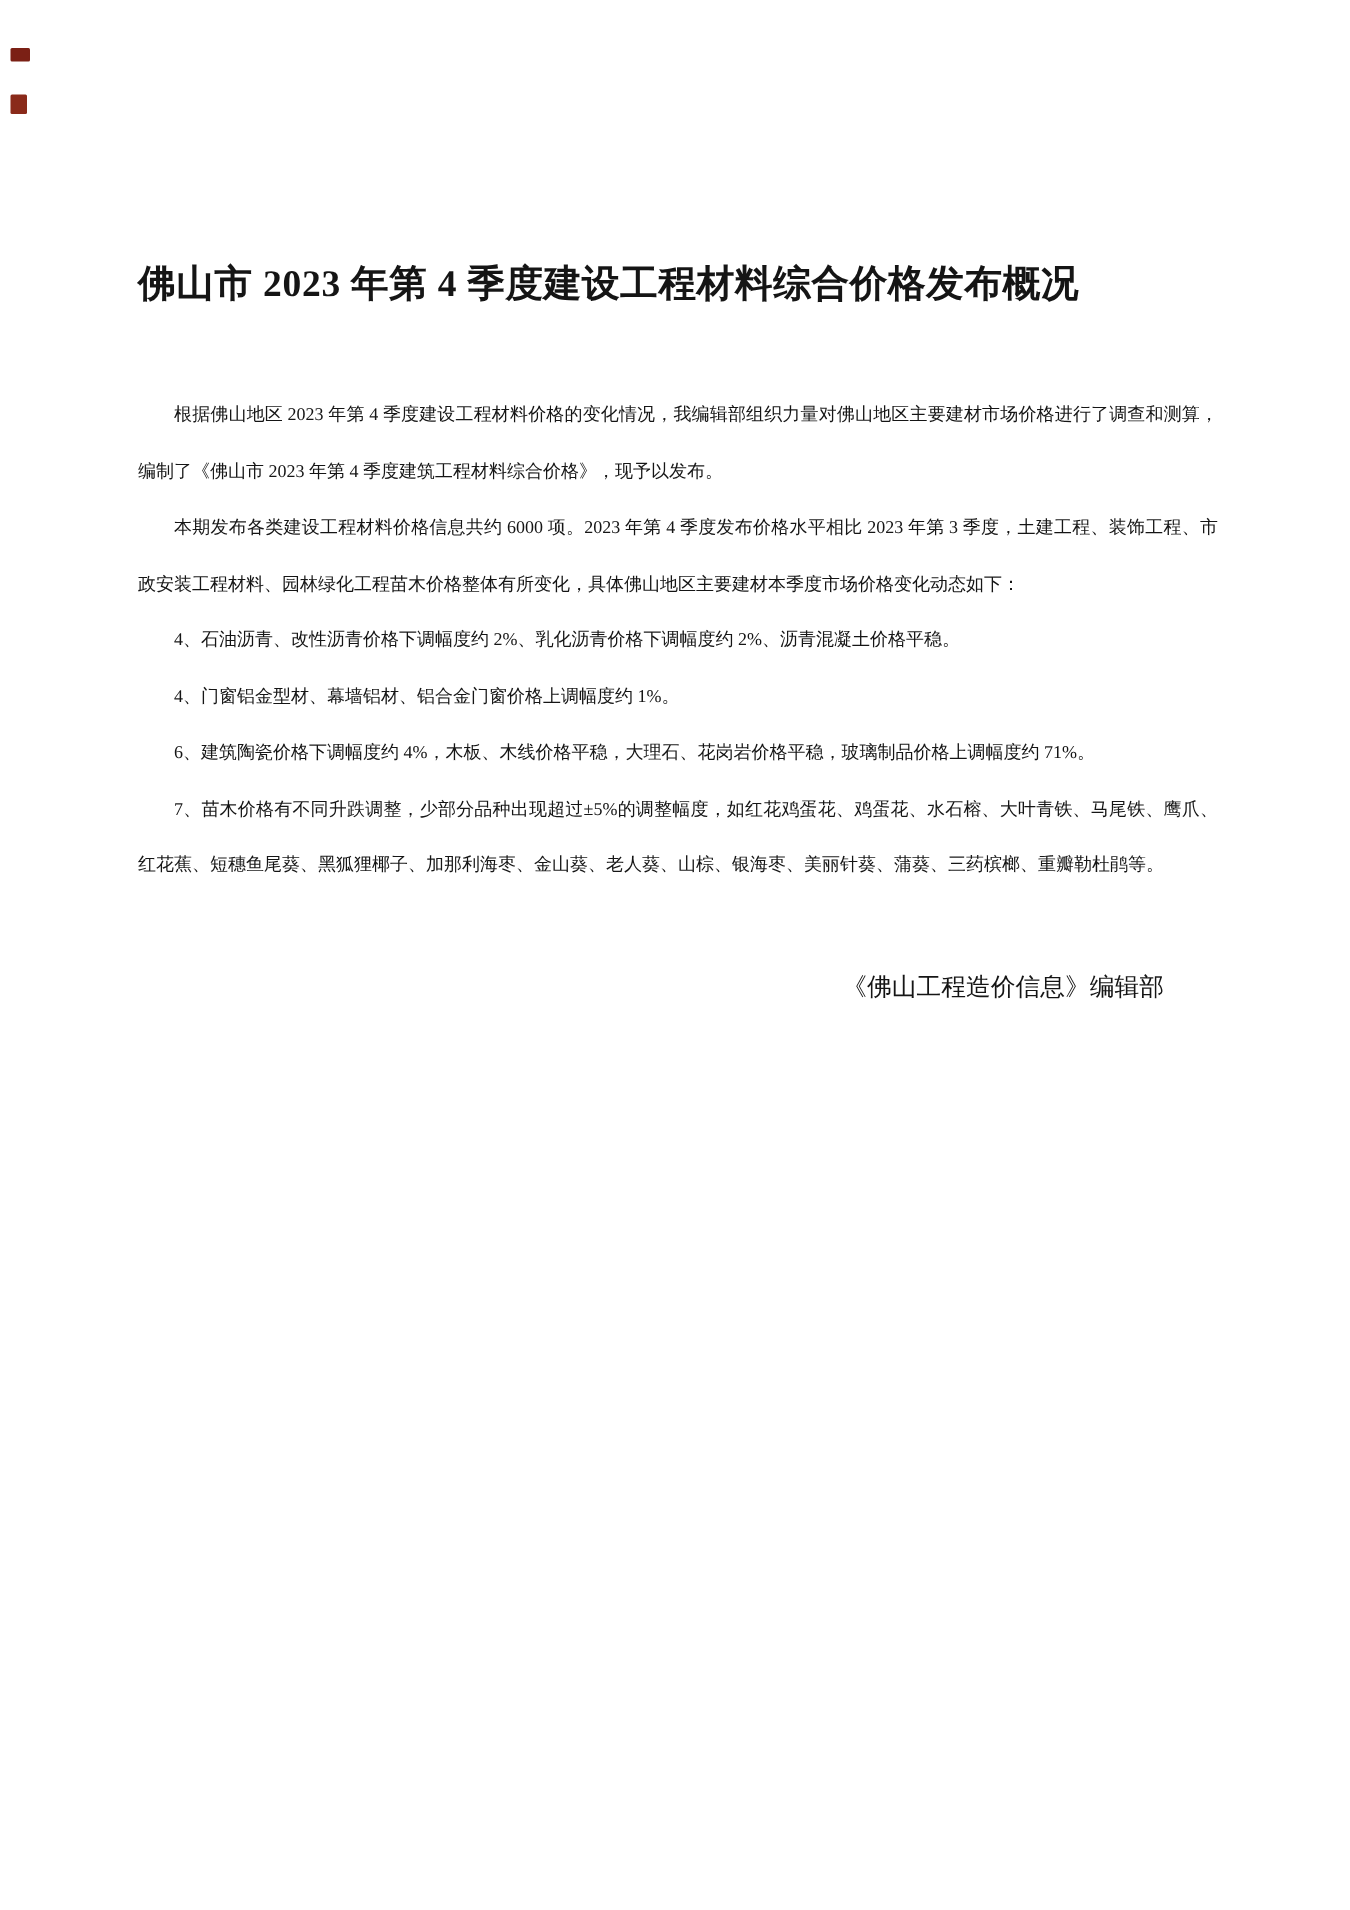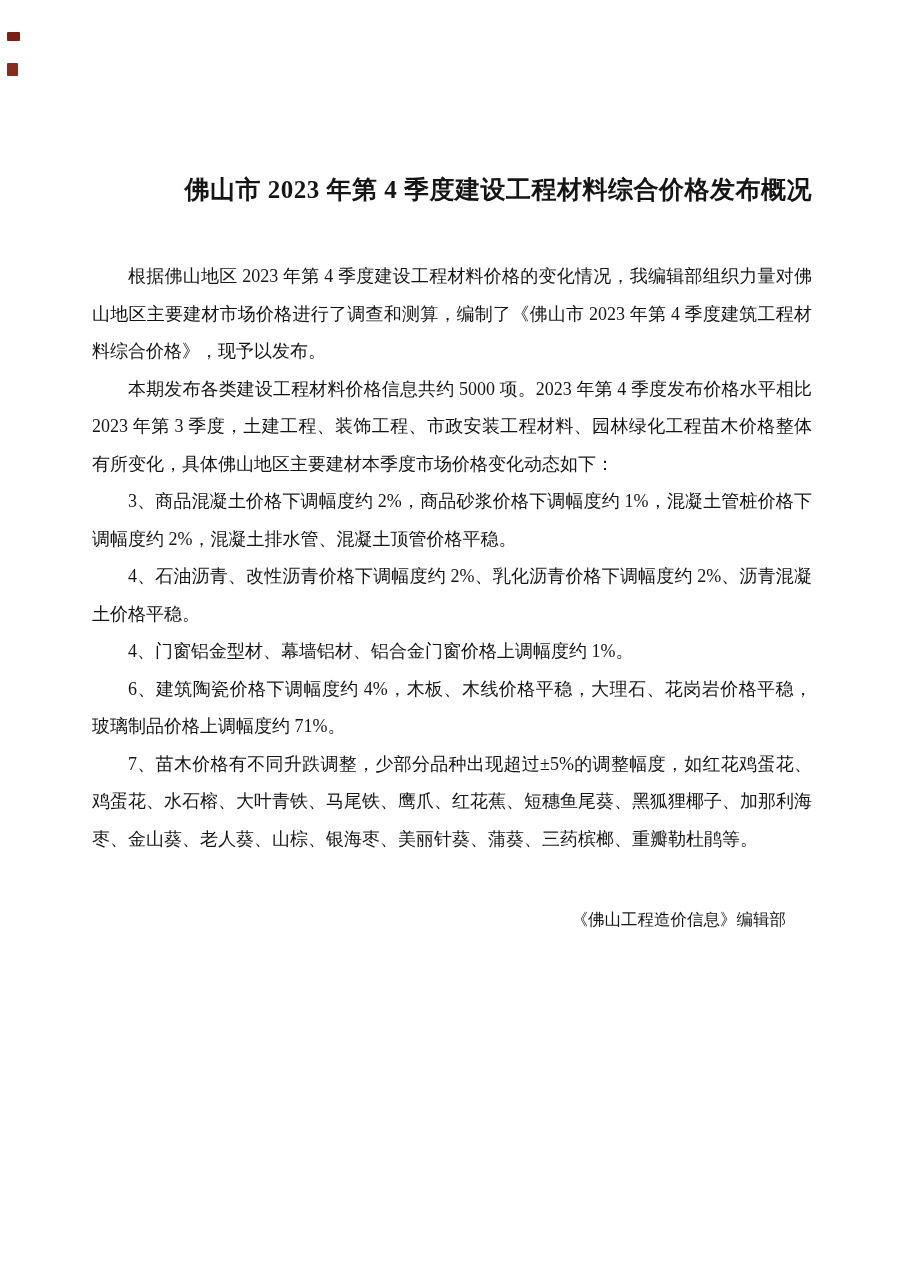--- a/index.html
+++ b/index.html
@@ -24,61 +24,60 @@
     background: #7b2015;
     border-radius: 1px;
   }
   .red-mark.m1 { left: 7px;  top: 32px; width: 13px; height: 9px;  }
   .red-mark.m2 { left: 7px;  top: 63px; width: 11px; height: 13px; background: #8a2a1a; }
   .doc-title {
     margin: 166px 0 0 0;
     font-size: 25px;
     line-height: 48px;
     font-weight: 700;
-    text-align: right;
+    text-align: left;
     letter-spacing: 0.5px;
     white-space: nowrap;
   }
   .doc-body { margin-top: 44px; }
   .doc-body p {
     margin: 0;
-    font-size: 18px;
+    font-size: 12px;
     line-height: 37.5px;
     text-align: justify;
     text-justify: inter-ideograph;
     text-indent: 2em;
     word-break: break-all;
   }
   .signature {
     margin-top: 43px;
     padding-right: 20px;
     text-align: right;
   }
   .signature p {
-    margin: 6px;
+    margin: 16px;
     font-size: 16.5px;
     line-height: 37.5px;
     text-indent: 0;
   }
 </style>
 </head>
 <body>
 
 <div class="page">
 
   <div class="red-mark m1"></div>
   <div class="red-mark m2"></div>
 
   <h1 class="doc-title">佛山市 2023 年第 4 季度建设工程材料综合价格发布概况</h1>
 
   <div class="doc-body">
 
   <p>根据佛山地区 2023 年第 4 季度建设工程材料价格的变化情况，我编辑部组织力量对佛山地区主要建材市场价格进行了调查和测算，编制了《佛山市 2023 年第 4 季度建筑工程材料综合价格》，现予以发布。</p>
-      <p>本期发布各类建设工程材料价格信息共约 5000 项。2023 年第 4 季度发布价格水平相比 2023 年第 3 季度，土建工程、装饰工程、市政安装工程材料、园林绿化工程苗木价格整体有所变化，具体佛山地区主要建材本季度市场价格变化动态如下：</p>
-      <p>3、商品混凝土价格下调幅度约 2%，商品砂浆价格下调幅度约 1%，混凝土管桩价格下调幅度约 2%，混凝土排水管、混凝土顶管价格平稳。</p>
+      <p>本期发布各类建设工程材料价格信息共约 6000 项。2023 年第 4 季度发布价格水平相比 2023 年第 3 季度，土建工程、装饰工程、市政安装工程材料、园林绿化工程苗木价格整体有所变化，具体佛山地区主要建材本季度市场价格变化动态如下：</p>
       <p>4、石油沥青、改性沥青价格下调幅度约 2%、乳化沥青价格下调幅度约 2%、沥青混凝土价格平稳。</p>
       <p>4、门窗铝金型材、幕墙铝材、铝合金门窗价格上调幅度约 1%。</p>
       <p>6、建筑陶瓷价格下调幅度约 4%，木板、木线价格平稳，大理石、花岗岩价格平稳，玻璃制品价格上调幅度约 71%。</p>
       <p>7、苗木价格有不同升跌调整，少部分品种出现超过±5%的调整幅度，如红花鸡蛋花、鸡蛋花、水石榕、大叶青铁、马尾铁、鹰爪、红花蕉、短穗鱼尾葵、黑狐狸椰子、加那利海枣、金山葵、老人葵、山棕、银海枣、美丽针葵、蒲葵、三药槟榔、重瓣勒杜鹃等。</p>
     </div>
 
   <div class="signature">
     <p>《佛山工程造价信息》编辑部</p>
   </div>
 

